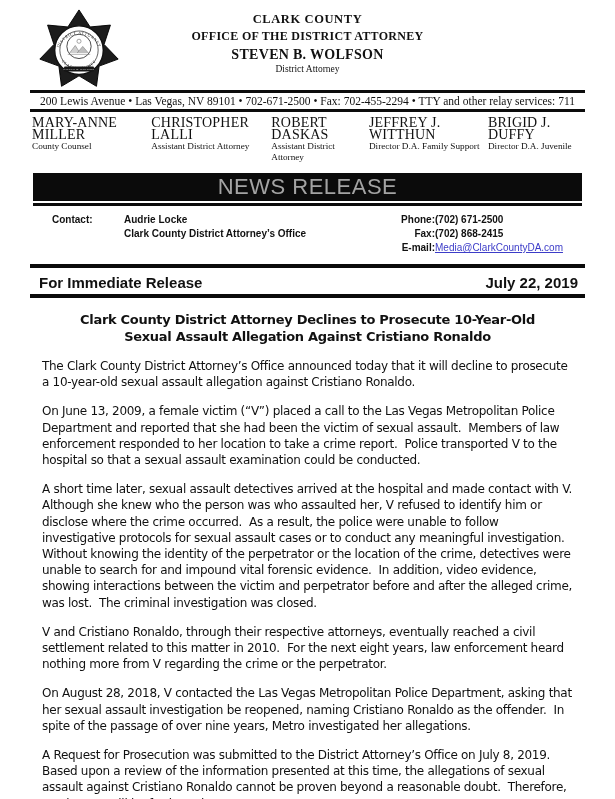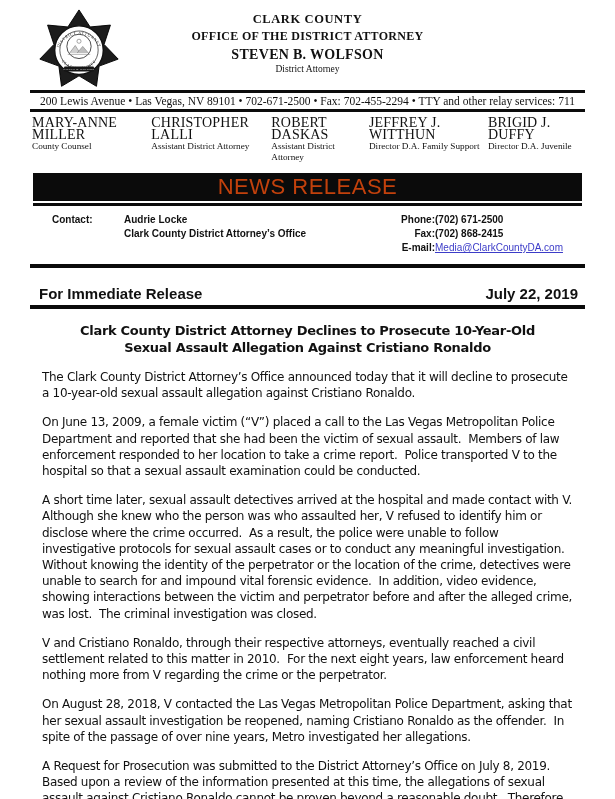--- a/index.html
+++ b/index.html
@@ -31,38 +31,38 @@
   .rule-dbl { height: 1px; background: #fff; border-top: 2px solid #0c0c0c; border-bottom: 1px solid #0c0c0c; }
   
   .staff {
     display: flex; justify-content: space-between;
     padding: 5px 2px 7px; font-family: "Liberation Serif", "DejaVu Serif", serif;
   }
   .staff-name  { font-size: 14px; line-height: 12px; letter-spacing: .2px; }
   .staff-title { font-size: 9.2px; line-height: 11px; }
   
   .banner {
-    margin: 3px 3px 0; background: #0b0b0b; color: #c2410c; text-align: center;
+    margin: 3px 3px 0; background: #0b0b0b; color: #a3a3a3; text-align: center;
     height: 28px; line-height: 28px; font-size: 22px; letter-spacing: .5px;
   }
   .banner-gap  { height: 2px; margin: 0 3px; background: #fff; }
   .banner-line { height: 3px; margin: 0 3px; background: #0b0b0b; }
   
   .contact { display: flex; margin-top: 7px; font-size: 10px; line-height: 14px; font-weight: bold; gap: 29px; }
   .contact-label { margin-left: 22px; width: 43px; }
   .contact-right { margin-left: auto; display: flex; }
   .contact-right .labels { display: flex; flex-direction: column; align-items: flex-end; }
   .contact-right .values { width: 150px; display: flex; flex-direction: column; align-items: flex-start; }
   .email-link { font-weight: normal; text-decoration: underline; cursor: pointer; }
   
   .rule-4 { height: 4px; background: #0a0a0a; }
   .rule-4.top { margin-top: 9px; }
   .release-row {
     display: flex; justify-content: space-between; align-items: center;
-    padding: 17px 7px 2px 9px; font-size: 15px; font-weight: bold; line-height: 18px;
+    padding: 6px 7px 2px 9px; font-size: 15px; font-weight: bold; line-height: 18px;
   }
   
   .article { font-family: "DejaVu Sans", sans-serif; letter-spacing: -0.3px; }
   .article-title {
     margin: 13px auto 0; max-width: 505px; text-align: center;
     font-size: 13px; font-weight: bold; line-height: 17px;
   }
   .article-body { padding: 0 12px 0 12px; }
   .article-body p {
     margin-top: 13px; font-size: 12px; line-height: 16.2px;

